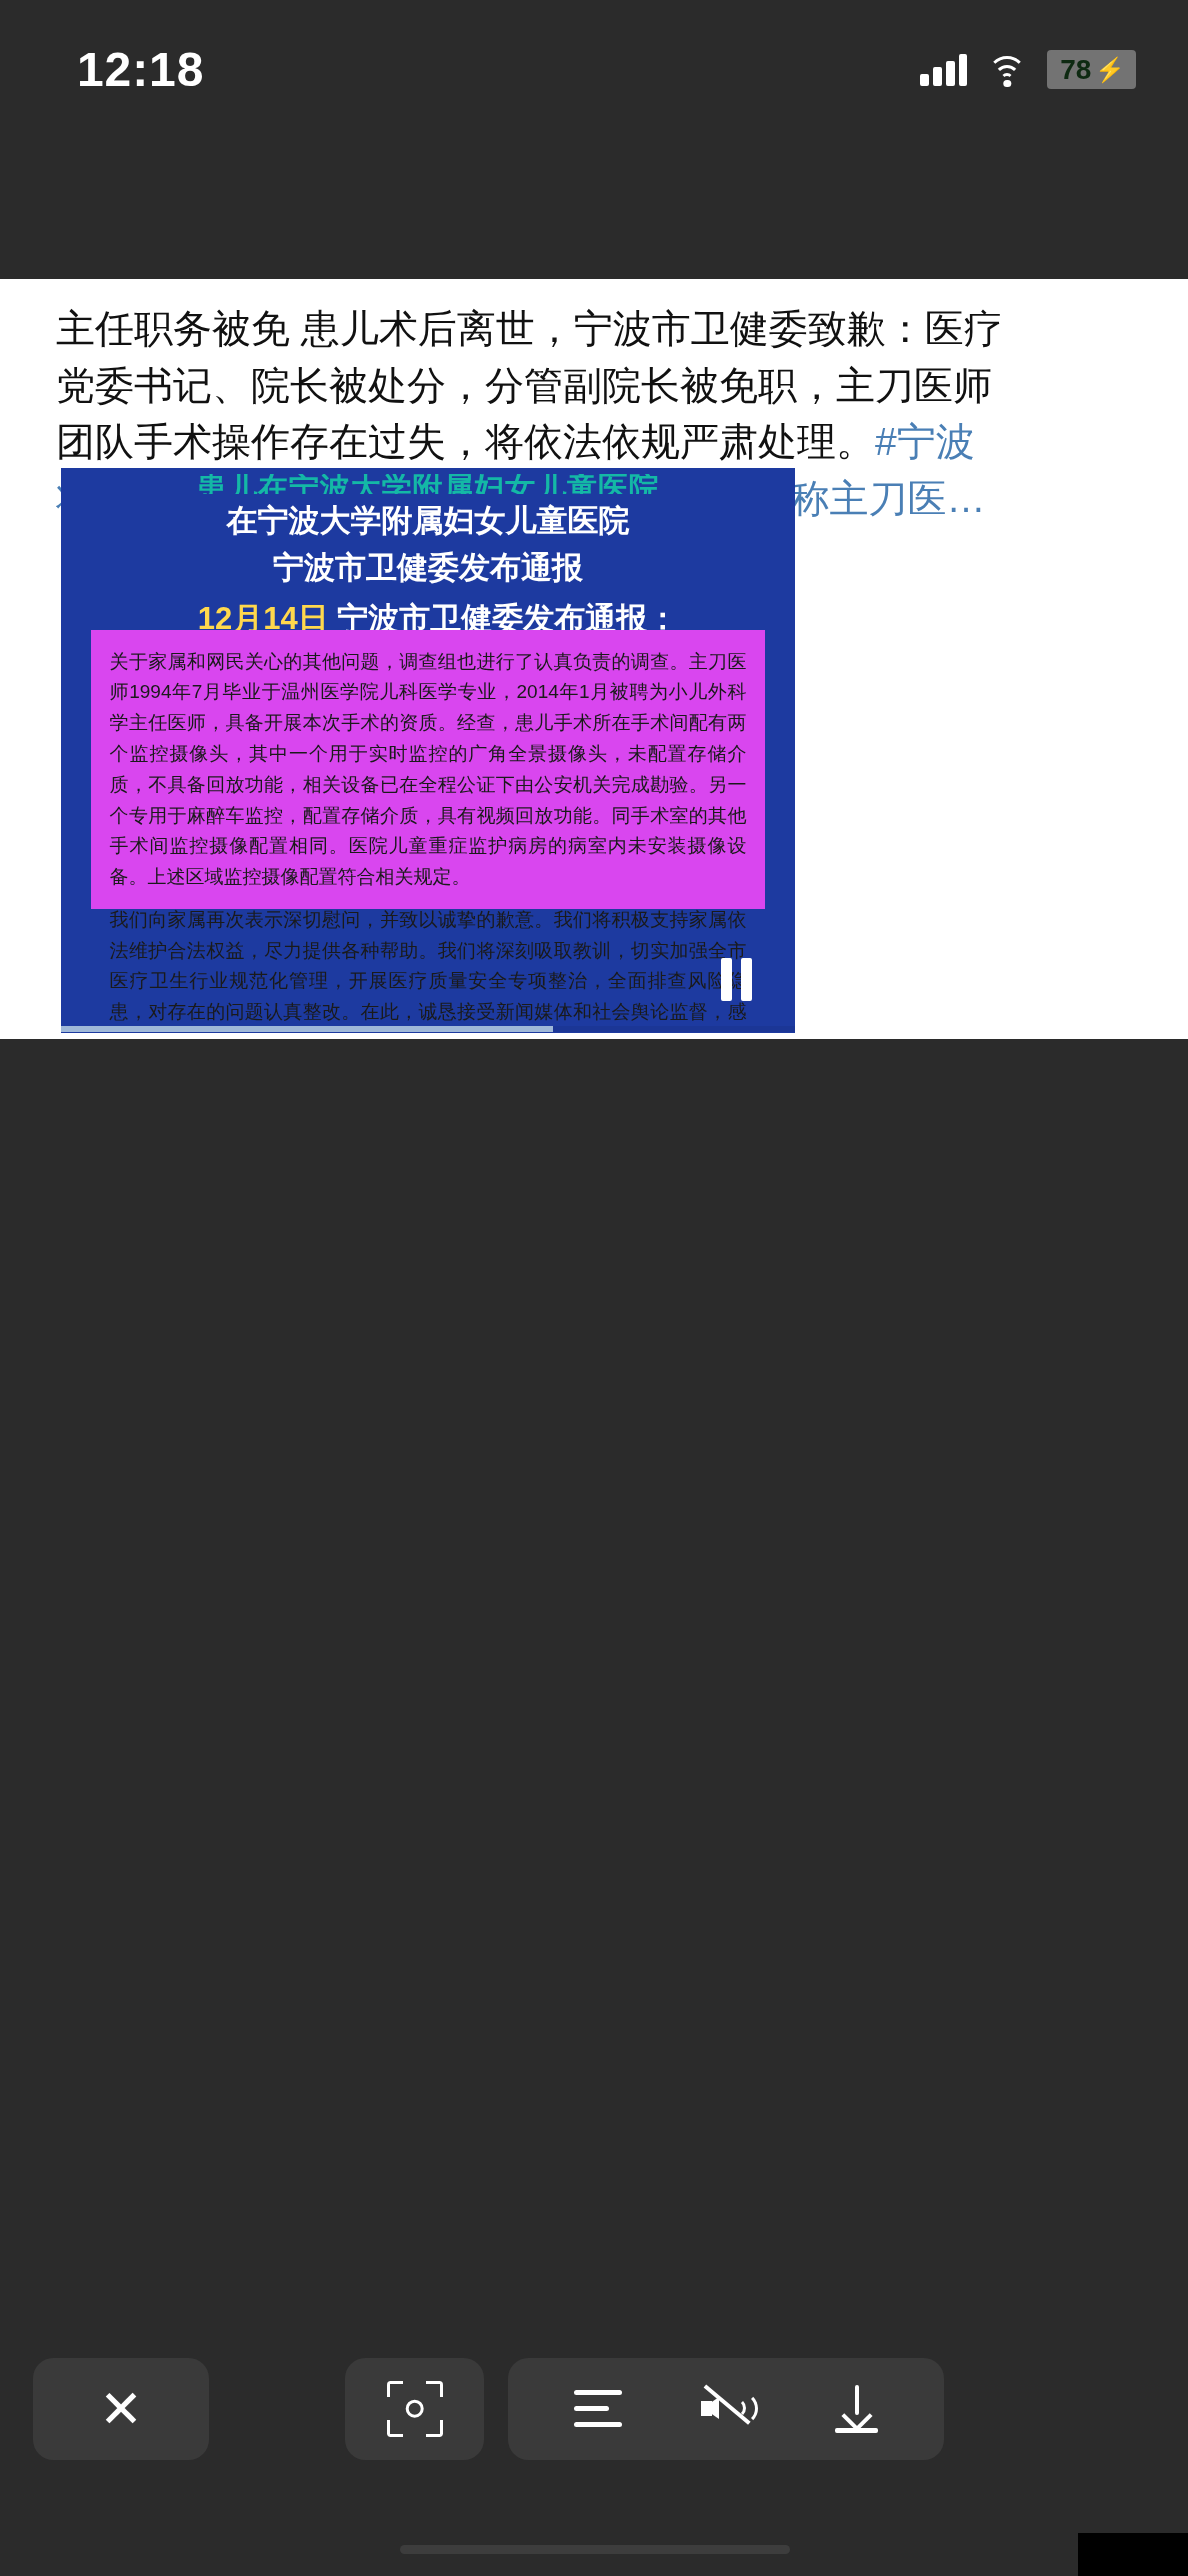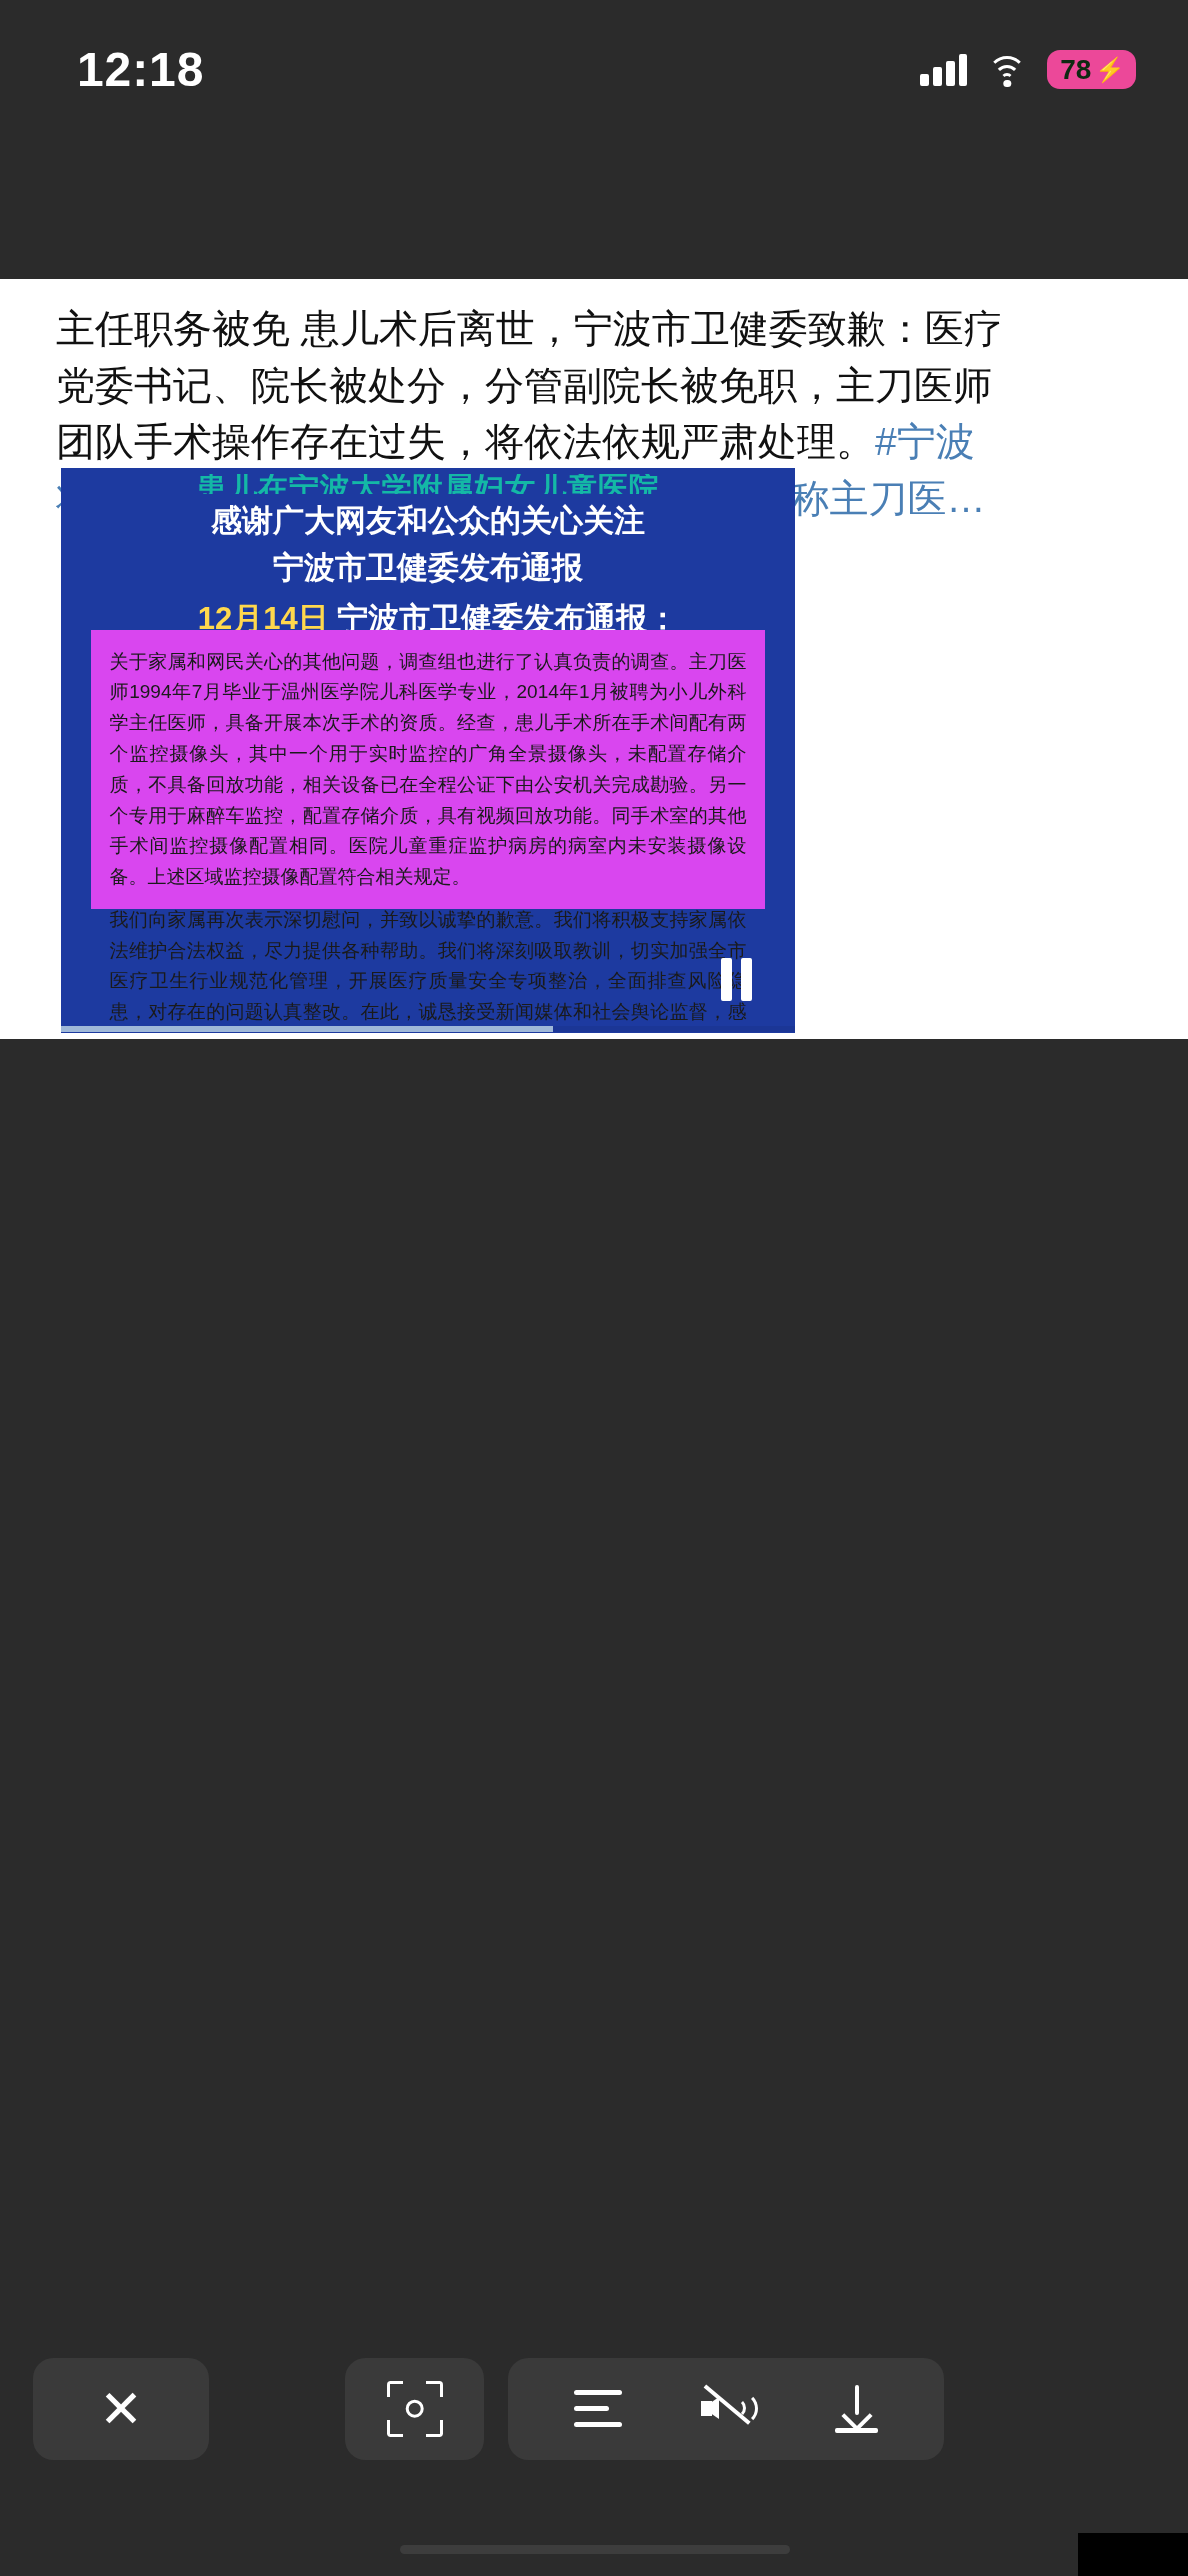--- a/index.html
+++ b/index.html
@@ -28,21 +28,21 @@
   .sig i:nth-child(4){ height:32px; }
 
   .wifi { width:39px; height:30px; position:relative; }
   .wifi span { position:absolute; left:50%; transform:translateX(-50%) ; border:3.7px solid #fff; border-bottom-color:transparent; border-left-color:transparent; border-right-color:transparent; border-radius:50%; }
   .wifi .w1 { width:39px; height:39px; top:1.9px; }
   .wifi .w2 { width:26px; height:26px; top:10.2px; }
   .wifi .w3 { width:13px; height:13px; top:18.6px; }
   .wifi .dot { position:absolute; width:7.4px; height:7.4px; background:#fff; border-radius:50%; left:50%; transform:translateX(-50%); top:25px; border:none; }
 
   .battery {
-    background:#ec4899; color:#0e2a12; border-radius:13px;
+    background:#737373; color:#0e2a12; border-radius:4px;
     padding:3.7px 11px 3.7px 13px; font-size:28px; font-weight:700;
     display:flex; align-items:center; gap:3.7px; min-width:84px; justify-content:center;
   }
   .bolt { font-size:24px; color:#0e2a12; }
 
   
   .card {
     position:absolute; top:279px; left:0; width:1189px; height:760px;
     background:#ffffff; overflow:hidden;
   }
@@ -173,21 +173,21 @@
       <div>党委书记、院长被处分，分管副院长被免职，主刀医师</div>
       <div>
         <span>团队手术操作存在过失，将依法依规严肃处理。</span><span class="hashtag">#宁波</span>
       </div>
       <div class="hashtag">将开展医疗质量安全专项整治 #宁波卫健委称主刀医…</div>
     </div>
 
     <div class="video-wrap">
       <div class="vid-head">
         <div class="faded">患儿在宁波大学附属妇女儿童医院</div>
-        <div class="l1">感谢广大网友和公众的关心关注</div>
+        <div class="l1">在宁波大学附属妇女儿童医院</div>
         <div class="l2">宁波市卫健委发布通报</div>
         <div class="l3">
           <span class="yellow">12月14日</span>
           <span>宁波市卫健委发布通报：</span>
         </div>
       </div>
 
       <div class="doc">
         <p>关于家属和网民关心的其他问题，调查组也进行了认真负责的调查。主刀医师1994年7月毕业于温州医学院儿科医学专业，2014年1月被聘为小儿外科学主任医师，具备开展本次手术的资质。经查，患儿手术所在手术间配有两个监控摄像头，其中一个用于实时监控的广角全景摄像头，未配置存储介质，不具备回放功能，相关设备已在全程公证下由公安机关完成勘验。另一个专用于麻醉车监控，配置存储介质，具有视频回放功能。同手术室的其他手术间监控摄像配置相同。医院儿童重症监护病房的病室内未安装摄像设备。上述区域监控摄像配置符合相关规定。</p>
         <p>我们向家属再次表示深切慰问，并致以诚挚的歉意。我们将积极支持家属依法维护合法权益，尽力提供各种帮助。我们将深刻吸取教训，切实加强全市医疗卫生行业规范化管理，开展医疗质量安全专项整治，全面排查风险隐患，对存在的问题认真整改。在此，诚恳接受新闻媒体和社会舆论监督，感谢广大网友和公众的关心关注。</p>

